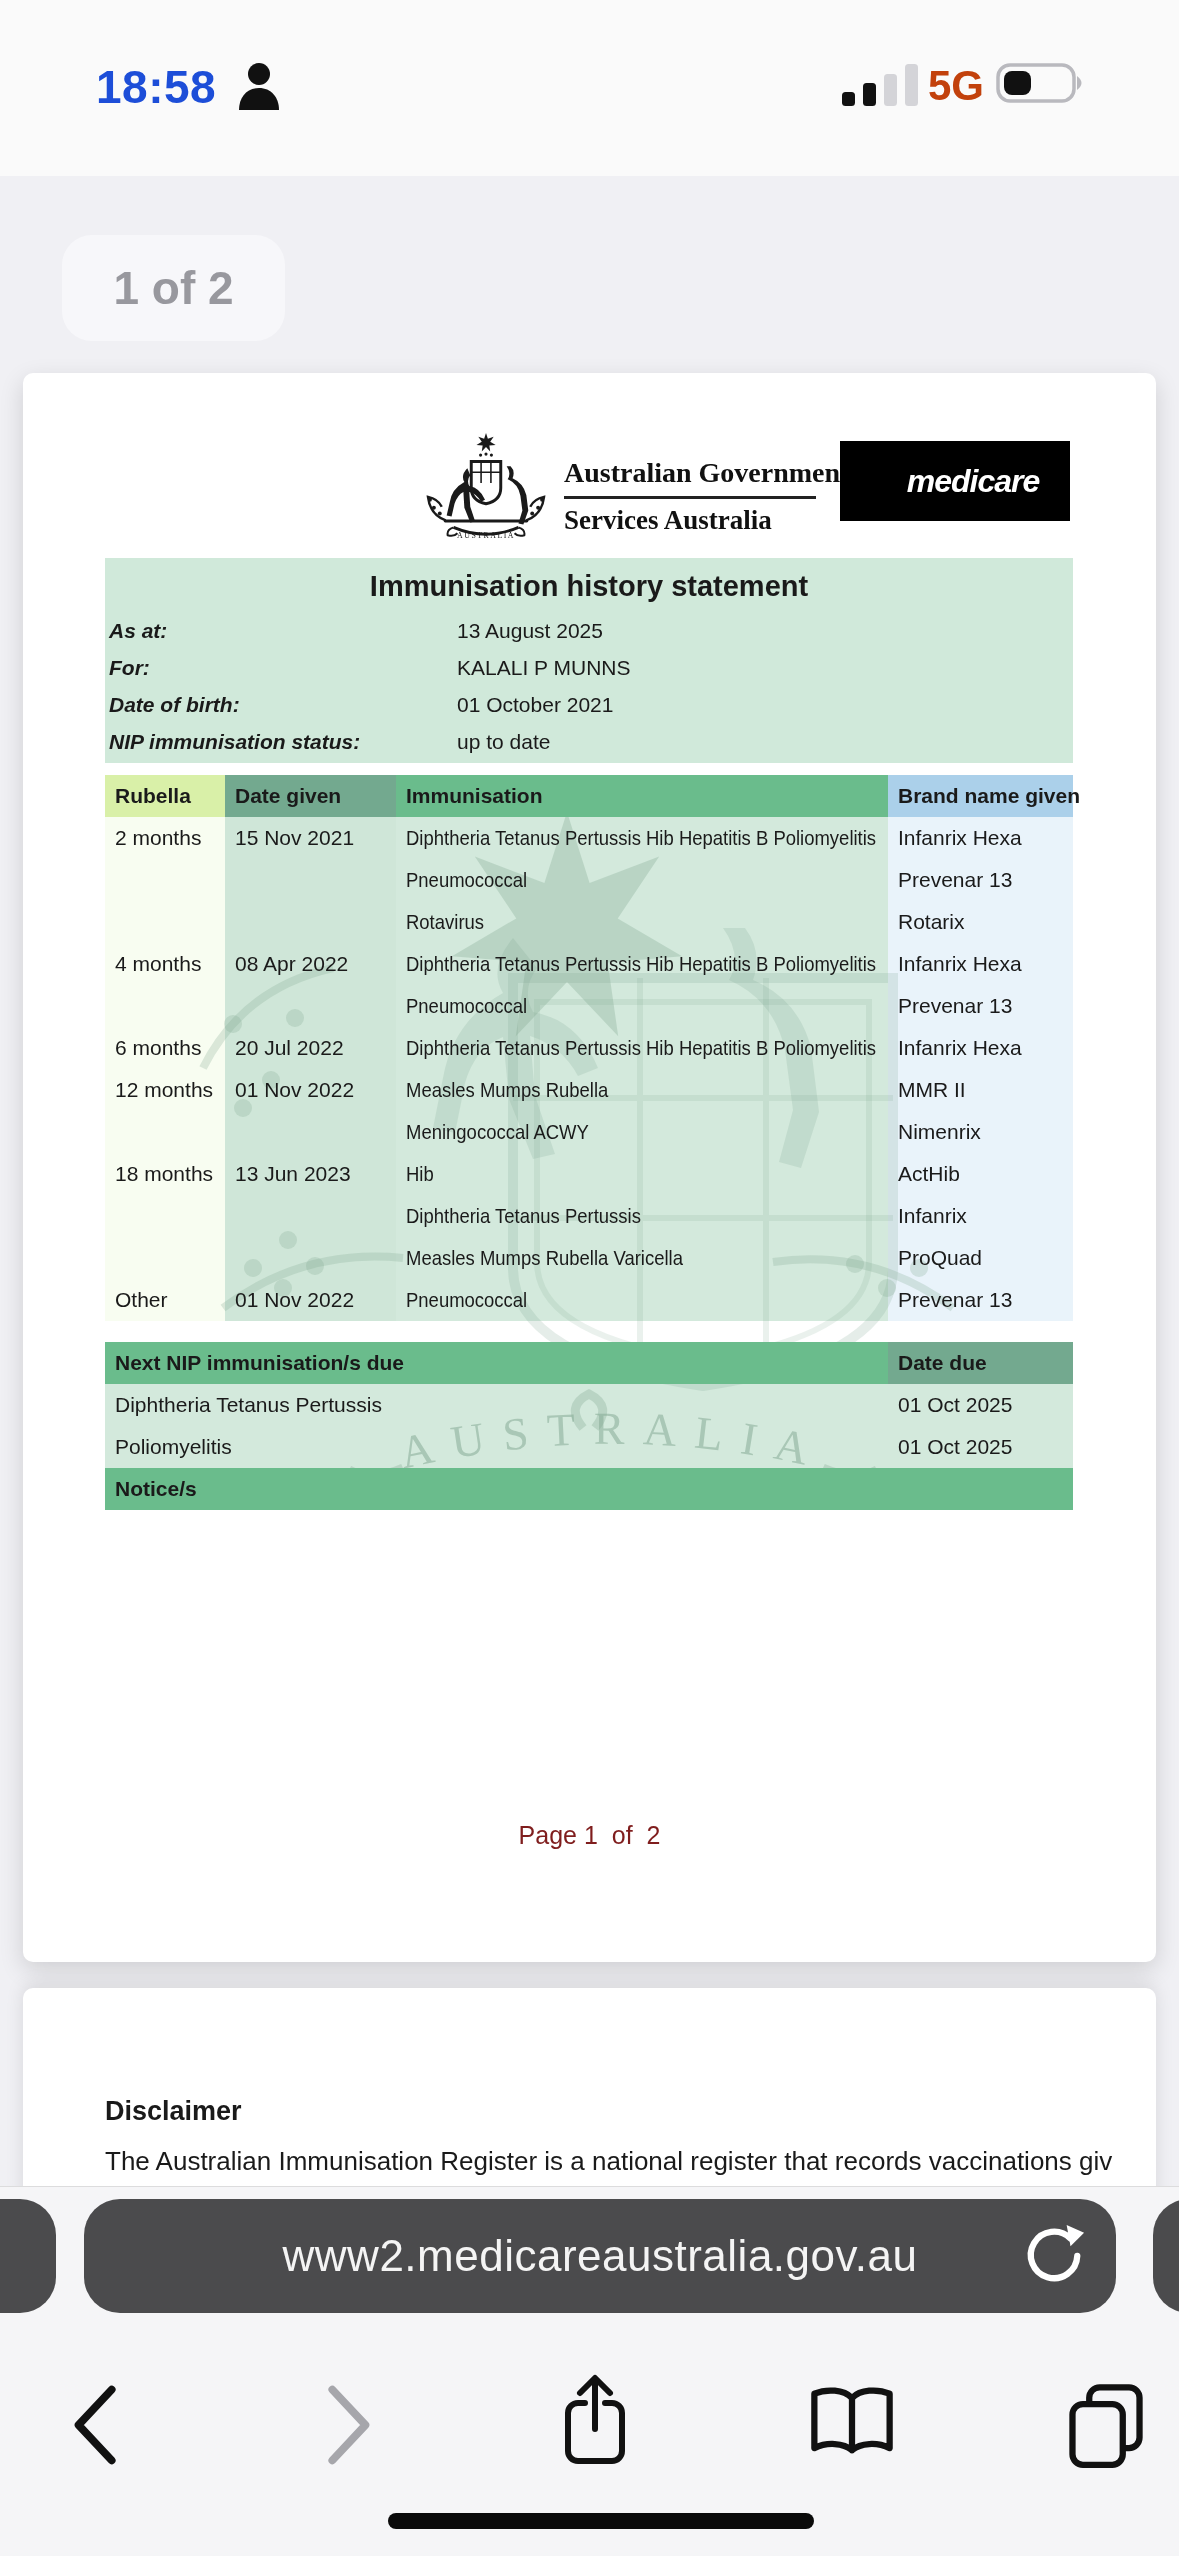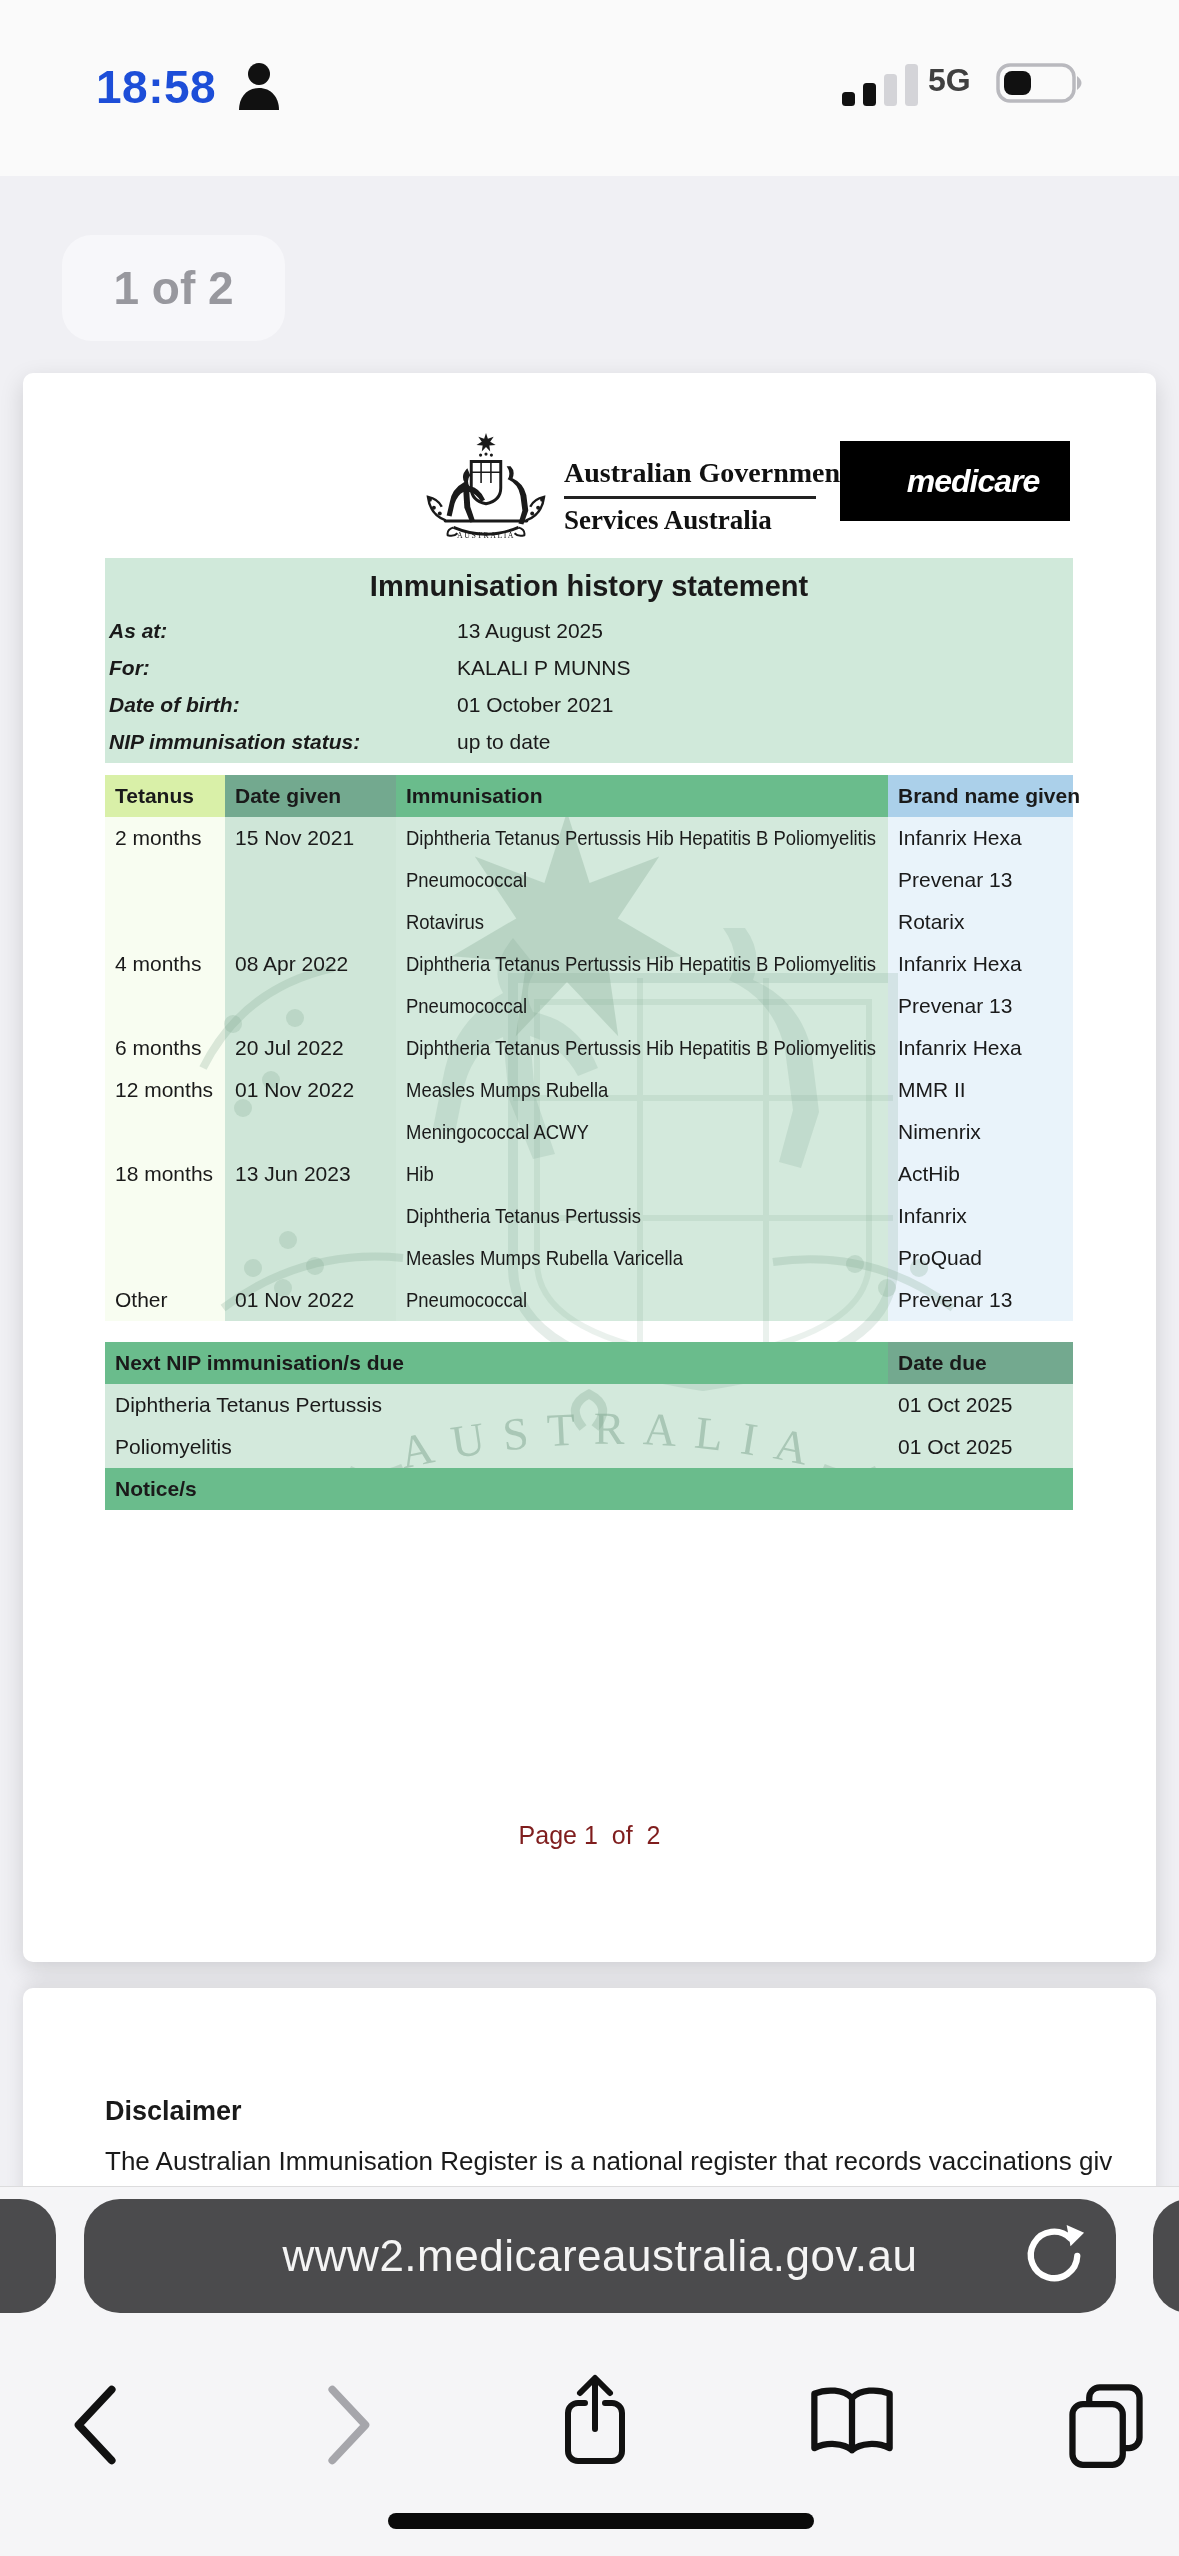--- a/index.html
+++ b/index.html
@@ -14,21 +14,21 @@
   *{margin:0;padding:0;box-sizing:border-box;}
   body{background:#000;font-family:"Liberation Sans",sans-serif;}
   .screen{position:relative;width:1179px;height:2556px;background:var(--viewer-bg);overflow:hidden;color:var(--text);}
   .abs{position:absolute;}
 
   
   .status-bar{position:absolute;left:0;top:0;width:1179px;height:176px;background:var(--status-bg);}
   .time{position:absolute;left:96px;top:60px;font-size:46px;font-weight:700;letter-spacing:.5px;color:#1d4ed8;}
   .person-ic{position:absolute;left:236px;top:62px;}
   .sig{position:absolute;left:842px;top:60px;}
-  .net{position:absolute;left:928px;top:62px;font-size:32px;font-weight:600;color:#404040;}
+  .net{position:absolute;left:928px;top:62px;font-size:42px;font-weight:600;color:#c2410c;}
   .batt{position:absolute;left:996px;top:60px;}
 
   
   .page-badge{position:absolute;left:62px;top:235px;width:223px;height:106px;border-radius:30px;
     background:var(--badge-bg);display:flex;align-items:center;justify-content:center;
     font-size:46px;font-weight:600;color:var(--badge-text);}
   .page{position:absolute;left:23px;width:1133px;background:var(--page-bg);border-radius:10px;
     box-shadow:0 8px 24px rgba(0,0,0,.14);}
   .page1{top:373px;height:1589px;}
   .page2{top:1988px;height:568px;border-radius:10px 10px 0 0;box-shadow:0 -4px 18px rgba(0,0,0,.10);}
@@ -215,21 +215,21 @@
         <defs>
             <path id="wmarc" d="M300 706 Q530 646 760 706"></path>
           </defs>
         <text font-family="Liberation Serif, serif" font-size="46" letter-spacing="18" fill="#7fa68f" fill-opacity=".5">
           <textPath href="#wmarc" startOffset="50%" text-anchor="middle">AUSTRALIA</textPath>
         </text>
       </svg>
     </span>
 
     <div class="abs immgrid">
-      <div class="hc h-sched">Tetanus</div>
+      <div class="hc h-sched">Rubella</div>
       <div class="hc h-date">Date given</div>
       <div class="hc h-imm">Immunisation</div>
       <div class="hc h-brand">Brand name given</div>
 
         <div class="cell">2 months</div>
         <div class="cell">15 Nov 2021</div>
         <div class="cell"><span class="squish">Diphtheria Tetanus Pertussis Hib Hepatitis B Poliomyelitis</span></div>
         <div class="cell">Infanrix Hexa</div>
 
         <div class="cell"></div>

